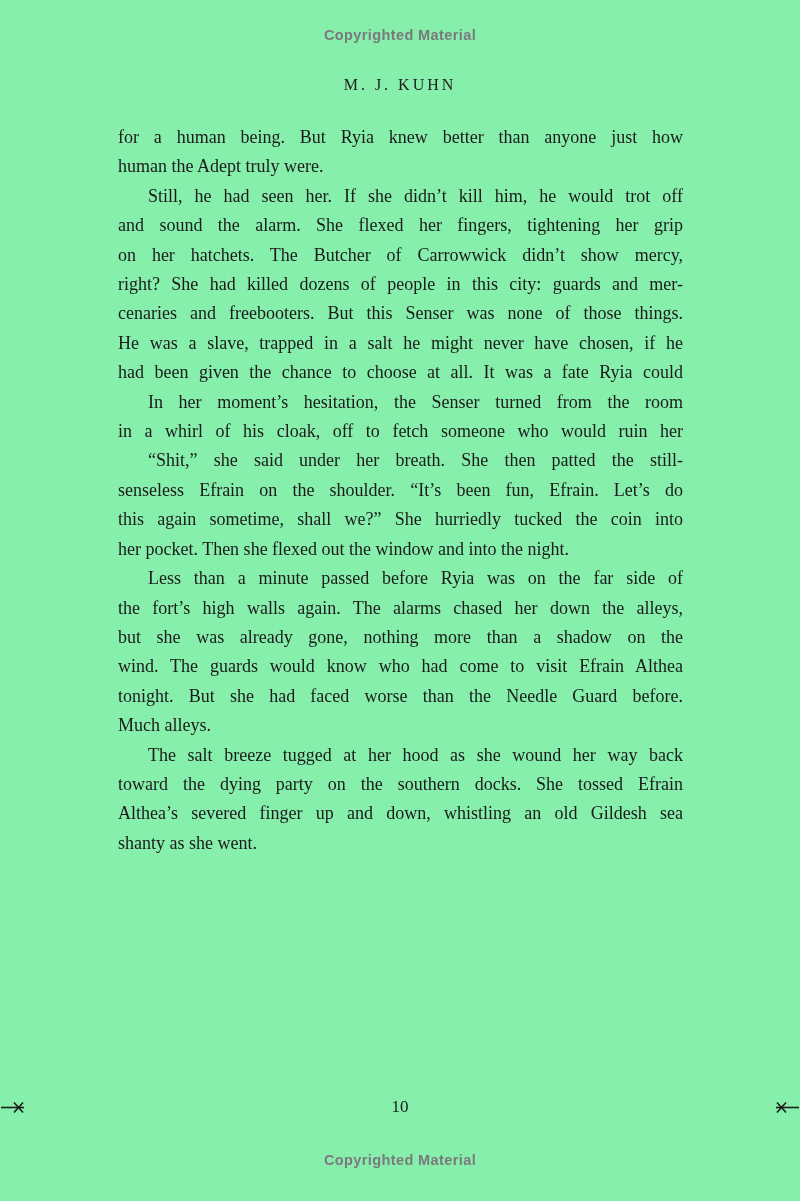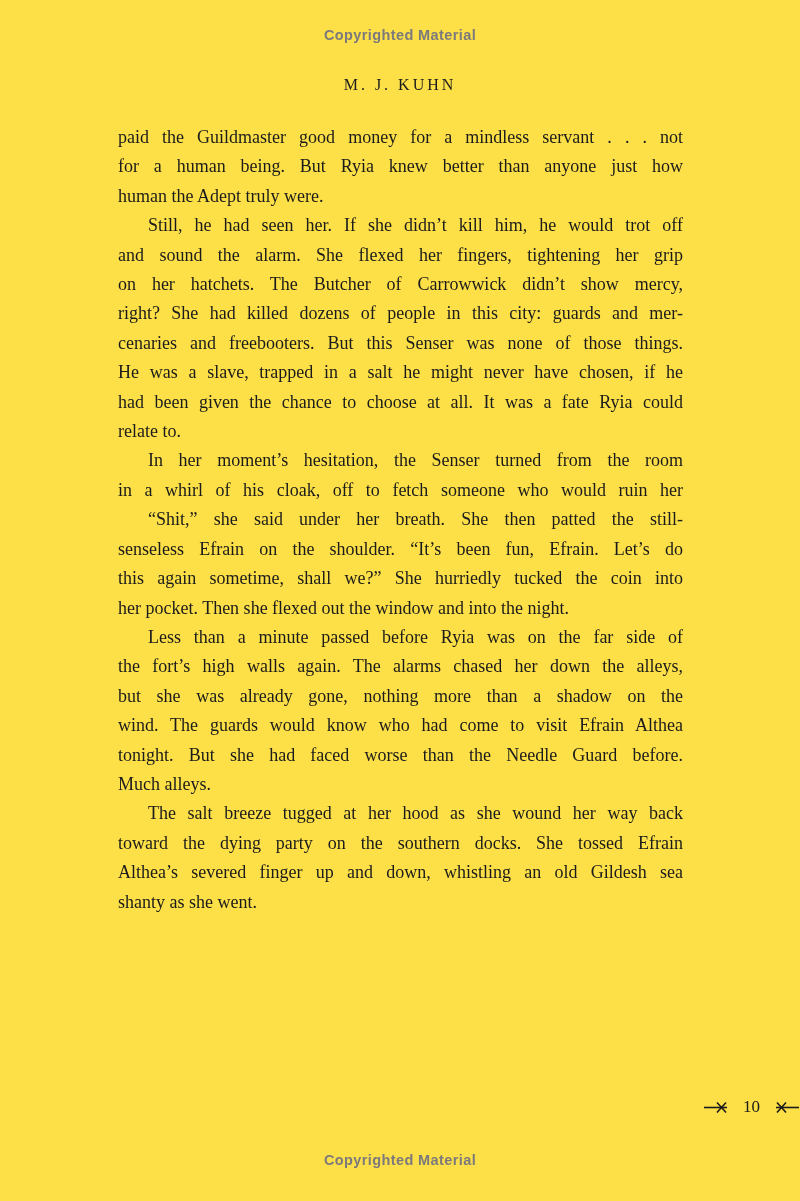--- a/index.html
+++ b/index.html
@@ -4,21 +4,21 @@
 <style>
   html, body {
     margin: 0;
     padding: 0;
     background: #ffffff;
   }
   .page {
     position: relative;
     width: 800px;
     height: 1201px;
-    background: #fde047;
+    background: #86efac;
     overflow: hidden;
     font-family: "Liberation Serif", serif;
   }
   .notice {
     position: absolute;
     left: 0;
     width: 100%;
     text-align: center;
     font-family: "Liberation Sans", sans-serif;
     font-weight: bold;
@@ -60,21 +60,21 @@
   .line.indent {
     text-indent: 30px;
   }
   .footer-page {
     position: absolute;
     top: 1094px;
     left: 0;
     width: 100%;
     height: 26px;
     display: flex;
-    justify-content: flex-end;
+    justify-content: space-between;
     align-items: center;
     gap: 14px;
   }
   .page-number {
     font-family: "Liberation Serif", serif;
     font-size: 17px;
     color: #1b1b1b;
   }
   .ornament svg { display: block; }
 </style>
@@ -82,33 +82,31 @@
 <body>
 
 <div class="page">
 
   <div class="notice notice-top">Copyrighted Material</div>
 
   <div class="running-head">M. J. KUHN</div>
 
   <div class="body-text">
       <div class="paragraph">
-        <div class="line">paid the Guildmaster good money for a mindless servant . . . not</div>
         <div class="line">for a human being. But Ryia knew better than anyone just how</div>
         <div class="line last">human the Adept truly were.</div>
       </div>
       <div class="paragraph">
         <div class="line indent">Still, he had seen her. If she didn’t kill him, he would trot off</div>
         <div class="line">and sound the alarm. She flexed her fingers, tightening her grip</div>
         <div class="line">on her hatchets. The Butcher of Carrowwick didn’t show mercy,</div>
         <div class="line">right? She had killed dozens of people in this city: guards and mer-</div>
         <div class="line">cenaries and freebooters. But this Senser was none of those things.</div>
         <div class="line">He was a slave, trapped in a salt he might never have chosen, if he</div>
         <div class="line">had been given the chance to choose at all. It was a fate Ryia could</div>
-        <div class="line last">relate to.</div>
       </div>
       <div class="paragraph">
         <div class="line indent">In her moment’s hesitation, the Senser turned from the room</div>
         <div class="line">in a whirl of his cloak, off to fetch someone who would ruin her</div>
       </div>
       <div class="paragraph">
         <div class="line indent">“Shit,” she said under her breath. She then patted the still-</div>
         <div class="line">senseless Efrain on the shoulder. “It’s been fun, Efrain. Let’s do</div>
         <div class="line">this again sometime, shall we?” She hurriedly tucked the coin into</div>
         <div class="line last">her pocket. Then she flexed out the window and into the night.</div>

